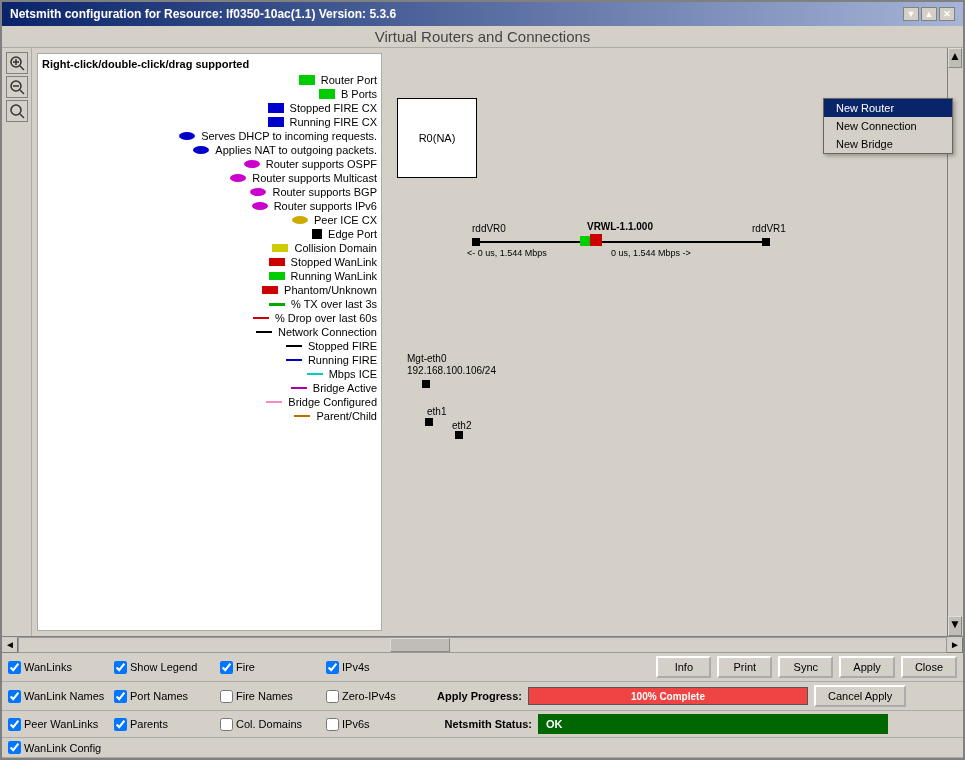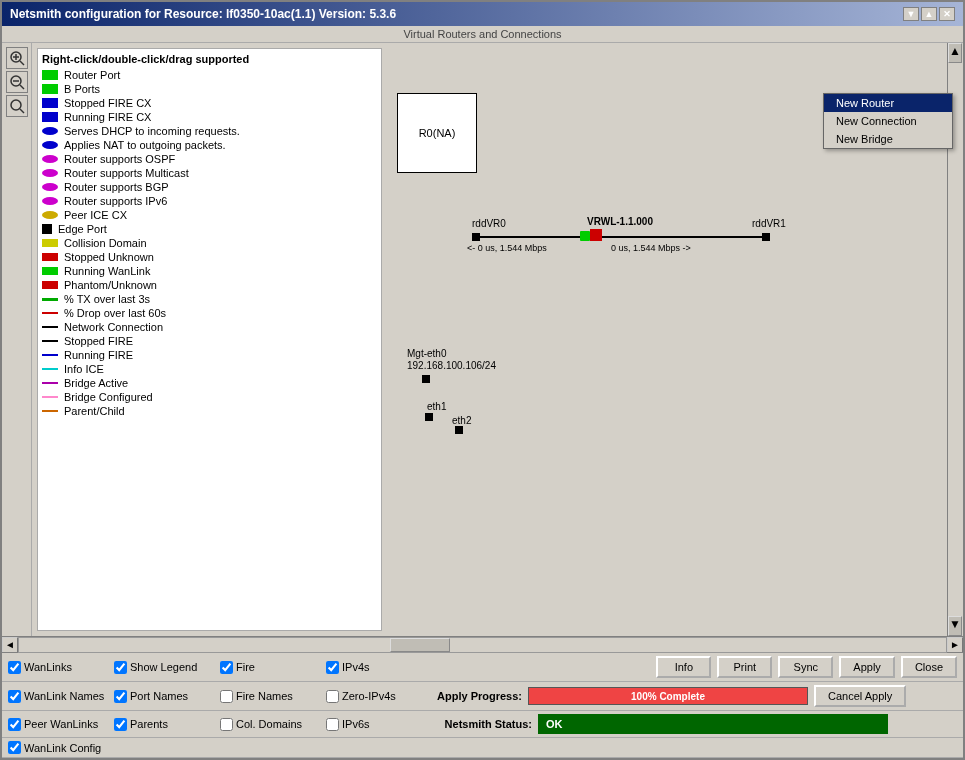--- a/index.html
+++ b/index.html
@@ -47,21 +47,21 @@
     }
     .main-content {
       flex: 1;
       display: flex;
       flex-direction: column;
       overflow: hidden;
     }
     .panel-title {
       text-align: center;
       color: #444;
-      font-size: 11px;
+      font-size: 15px;
       padding: 2px 0;
       border-bottom: 1px solid #aaa;
     }
     .canvas-area {
       flex: 1;
       display: flex;
       overflow: hidden;
       position: relative;
     }
     .left-toolbar {
@@ -98,20 +98,21 @@
     .legend-title {
       font-weight: bold;
       margin-bottom: 4px;
       font-size: 11px;
     }
     .legend-item {
       display: flex;
       align-items: center;
       margin-bottom: 2px;
       gap: 6px;
+      justify-content: flex-end;
     }
     .network-canvas {
       flex: 1;
       position: relative;
       background: #d4d0c8;
       overflow: hidden;
     }
     .bottom-bar {
       background: #d4d0c8;
       border-top: 1px solid #808080;
@@ -326,21 +327,21 @@
         <div class="legend-item">
           <div style="width:10px;height:10px;background:#000000;flex-shrink:0;"></div>
           <span>Edge Port</span>
         </div>
         <div class="legend-item">
           <div style="width:16px;height:8px;background:#cccc00;flex-shrink:0;"></div>
           <span>Collision Domain</span>
         </div>
         <div class="legend-item">
           <div style="width:16px;height:8px;background:#cc0000;flex-shrink:0;"></div>
-          <span>Stopped Unknown</span>
+          <span>Stopped WanLink</span>
         </div>
         <div class="legend-item">
           <div style="width:16px;height:8px;background:#00cc00;flex-shrink:0;"></div>
           <span>Running WanLink</span>
         </div>
         <div class="legend-item">
           <div style="width:16px;height:8px;background:#cc0000;flex-shrink:0;"></div>
           <span>Phantom/Unknown</span>
         </div>
         <div class="legend-item">
@@ -358,21 +359,21 @@
         <div class="legend-item">
           <div style="width:16px;height:0;border-top:2px solid #000;flex-shrink:0;margin:4px 0;"></div>
           <span>Stopped FIRE</span>
         </div>
         <div class="legend-item">
           <div style="width:16px;height:0;border-top:2px solid #0000cc;flex-shrink:0;margin:4px 0;"></div>
           <span>Running FIRE</span>
         </div>
         <div class="legend-item">
           <div style="width:16px;height:0;border-top:2px solid #00cccc;flex-shrink:0;margin:4px 0;"></div>
-          <span>Info ICE</span>
+          <span>Mbps ICE</span>
         </div>
         <div class="legend-item">
           <div style="width:16px;height:0;border-top:2px solid #aa00aa;flex-shrink:0;margin:4px 0;"></div>
           <span>Bridge Active</span>
         </div>
         <div class="legend-item">
           <div style="width:16px;height:0;border-top:2px solid #ff88cc;flex-shrink:0;margin:4px 0;"></div>
           <span>Bridge Configured</span>
         </div>
         <div class="legend-item">

